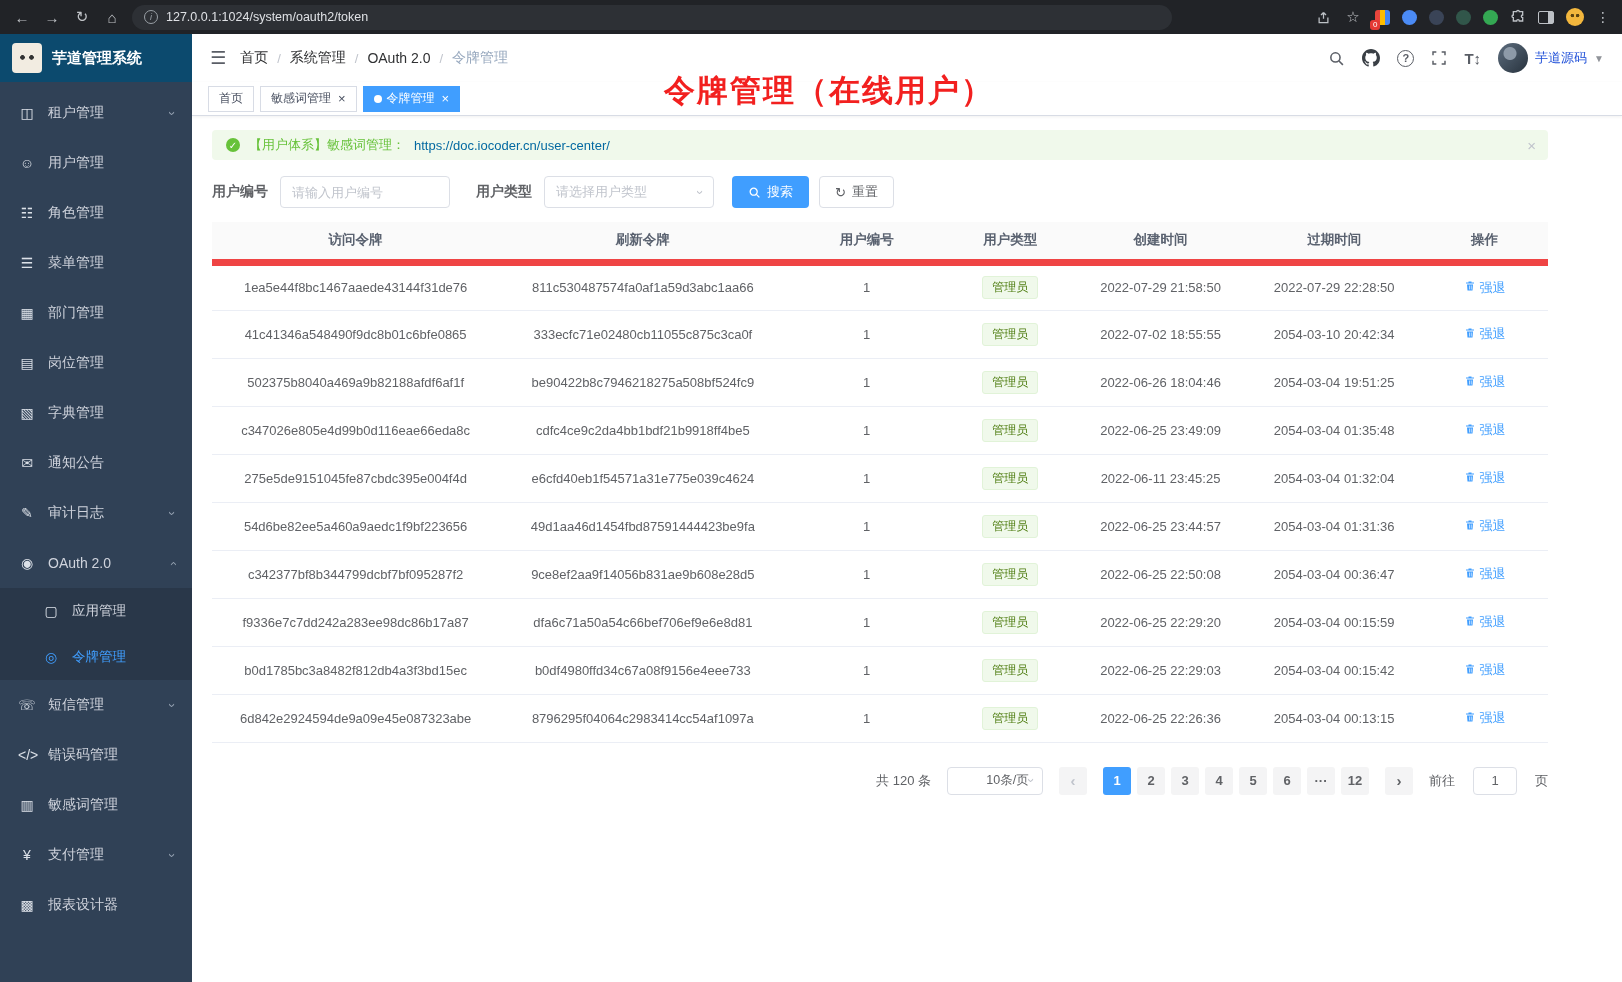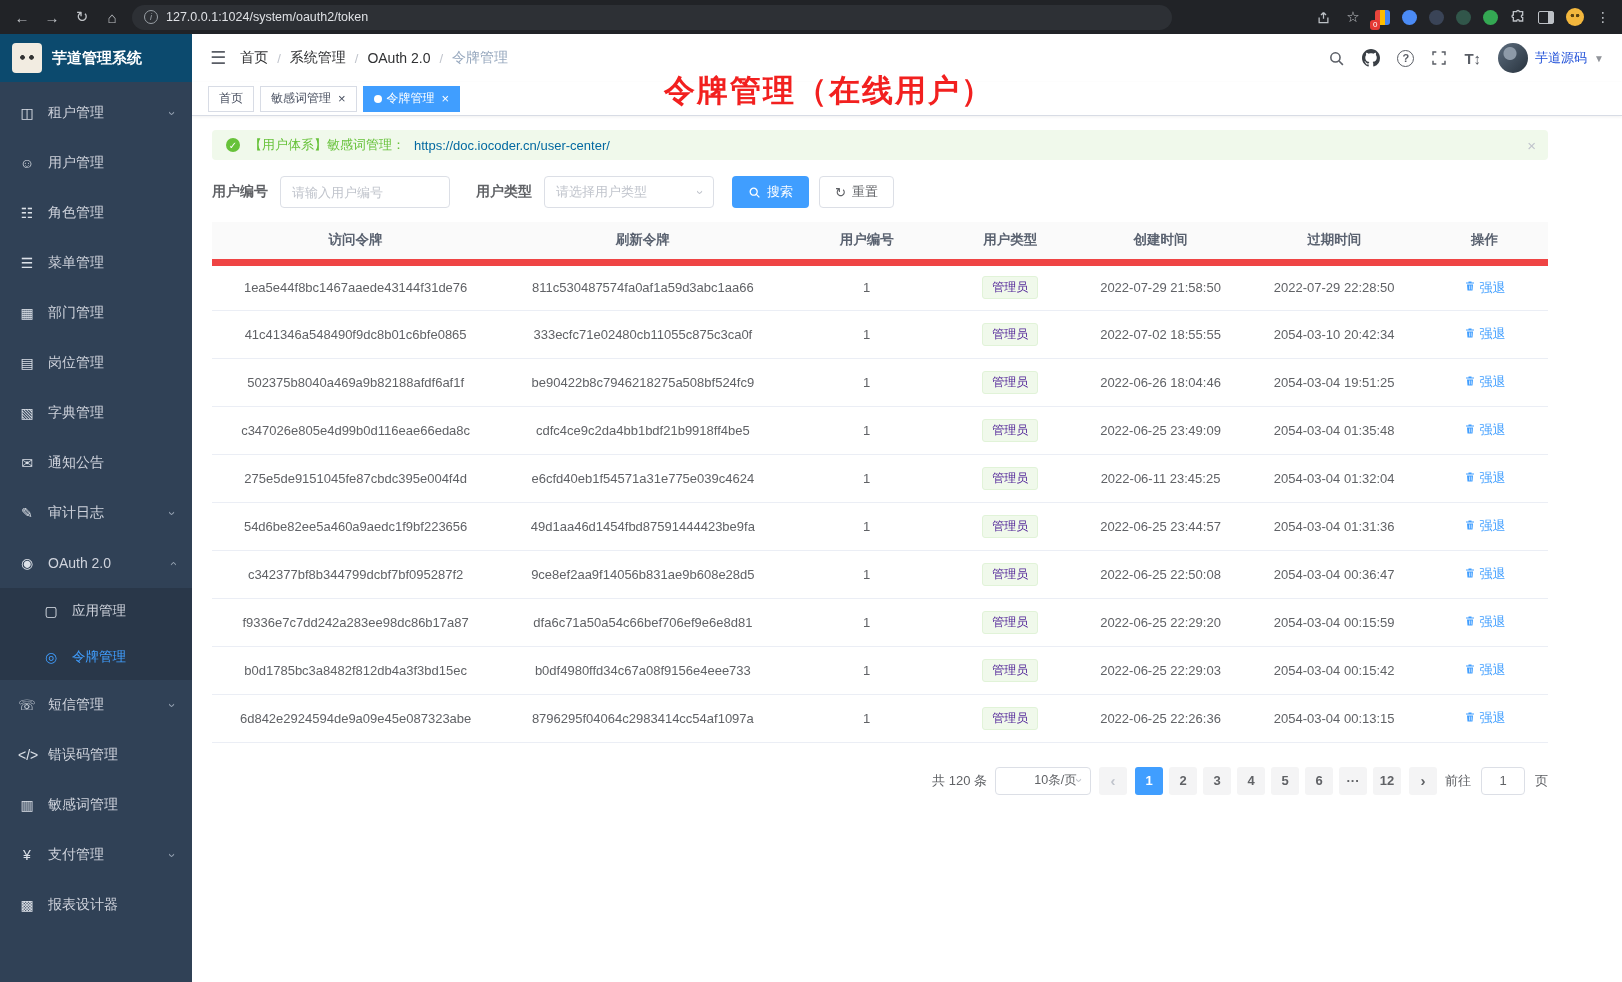--- a/index.html
+++ b/index.html
@@ -74,24 +74,24 @@
   .fselect{width:170px;height:32px;border:1px solid #dcdfe6;border-radius:4px;display:flex;align-items:center;justify-content:space-between;padding:0 11px;font-size:13px;color:#c0c4cc;background:#fff;cursor:pointer}
   .fs-caret{color:#c0c4cc;font-size:13px;transform:rotate(90deg)}
   .btn{height:32px;border-radius:4px;display:inline-flex;align-items:center;gap:6px;padding:0 15px;font-size:13px;cursor:pointer;border:1px solid transparent}
   .btn-primary{background:#409eff;color:#fff;margin-left:18px}
   .btn-plain{background:#fff;border-color:#dcdfe6;color:#606266;margin-left:10px}
   .btn .ric{font-size:13px}
 
   table.grid{width:100%;border-collapse:collapse;font-size:13px;color:#606266;table-layout:fixed}
   .grid th{height:40px;background:#fafafa;color:#5a6270;font-weight:700;font-size:13.5px;border-bottom:7px solid #ef4444;text-align:center}
   .grid td{height:48px;text-align:center;border-bottom:1px solid #ebeef5;white-space:nowrap;overflow:hidden}
-  .badge{display:inline-block;background:#f0f9eb;border:1px solid #e1f3d8;color:#4c1d95;font-size:12px;padding:2px 9px;border-radius:3px}
+  .badge{display:inline-block;background:#f0f9eb;border:1px solid #e1f3d8;color:#4d7c0f;font-size:12px;padding:2px 9px;border-radius:3px}
   .action-link{color:#409eff;display:inline-flex;align-items:center;gap:4px;font-size:13px;cursor:pointer;text-decoration:none}
 
-  .pager{display:flex;align-items:center;justify-content:flex-end;gap:8px;margin-top:24px;font-size:13px;color:#606266}
+  .pager{display:flex;align-items:center;justify-content:flex-end;gap:16px;margin-top:24px;font-size:13px;color:#606266}
   .psel{width:96px;height:28px;border:1px solid #dcdfe6;border-radius:4px;display:flex;align-items:center;justify-content:flex-end;padding:0 9px;font-size:12.5px;color:#606266;background:#fff;cursor:pointer}
   .pages{display:flex;align-items:center;gap:6px}
   .pbtn{min-width:28px;height:28px;padding:0 4px;background:#f4f4f5;border-radius:3px;display:inline-flex;align-items:center;justify-content:center;font-size:13px;color:#606266;cursor:pointer;font-weight:600}
   .pbtn.active{background:#409eff;color:#fff}
   .pbtn.nav{font-size:15px}
   .pbtn.disabled{color:#c0c4cc;cursor:default}
   .goto-input{width:44px;height:28px;border:1px solid #dcdfe6;border-radius:4px;text-align:center;font-size:13px;color:#606266;outline:none;margin:0 2px}
 </style>
 </head>
 <body>

